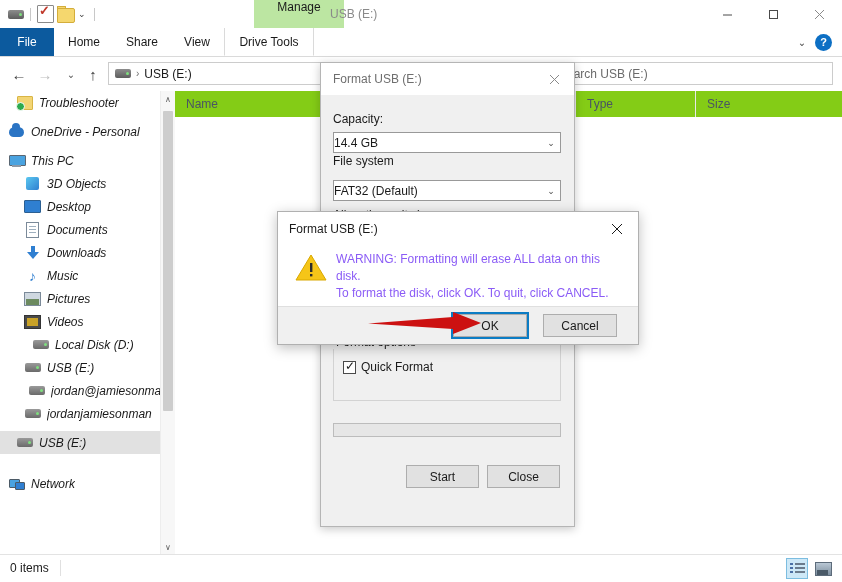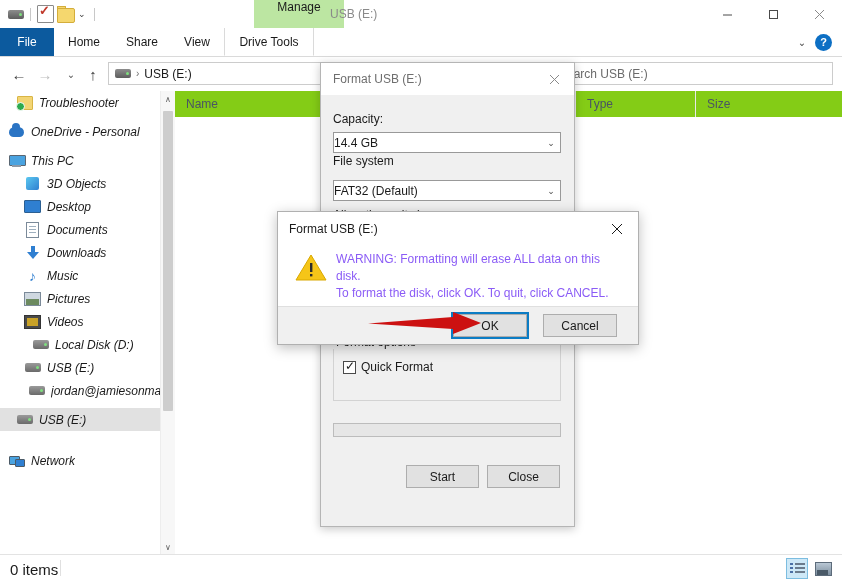--- a/index.html
+++ b/index.html
@@ -243,21 +243,21 @@
     background: #ffffff;
   }
 
   
   .statusbar {
     position: absolute; left: 0; bottom: 0; width: 842px; height: 27px;
     border-top: 1px solid #e3e3e3; background: #ffffff;
   }
   .status-text {
     position: absolute; left: 10px; top: 6px;
-    font-size: 15px; color: #1a1a1a;
+    font-size: 12px; color: #1a1a1a;
   }
   .status-sep {
     position: absolute; left: 60px; top: 5px; width: 1px; height: 16px;
     background: #e0e0e0;
   }
   .viewbtns {
     position: absolute; right: 8px; top: 3px; display: flex; gap: 4px;
   }
   .viewbtn {
     width: 22px; height: 21px;
@@ -576,20 +576,29 @@
     </div>
     <div class="side-item" style="padding-left:28px">
       <span class="side-ico">
           <span class="ic-disk">
             <span class="body"></span>
             <span class="led"></span>
           </span>
         </span>
       <span class="side-label">jordan@jamiesonma</span>
     </div>
+    <div class="side-item" style="padding-left:24px">
+      <span class="side-ico">
+          <span class="ic-disk">
+            <span class="body"></span>
+            <span class="led"></span>
+          </span>
+        </span>
+      <span class="side-label">jordanjamiesonman</span>
+    </div>
     <div class="side-item selected" style="padding-left:16px;margin-top:6px">
       <span class="side-ico">
           <span class="ic-disk">
             <span class="body"></span>
             <span class="led"></span>
           </span>
         </span>
       <span class="side-label">USB (E:)</span>
     </div>
     <div class="side-item" style="padding-left:8px;margin-top:18px">

